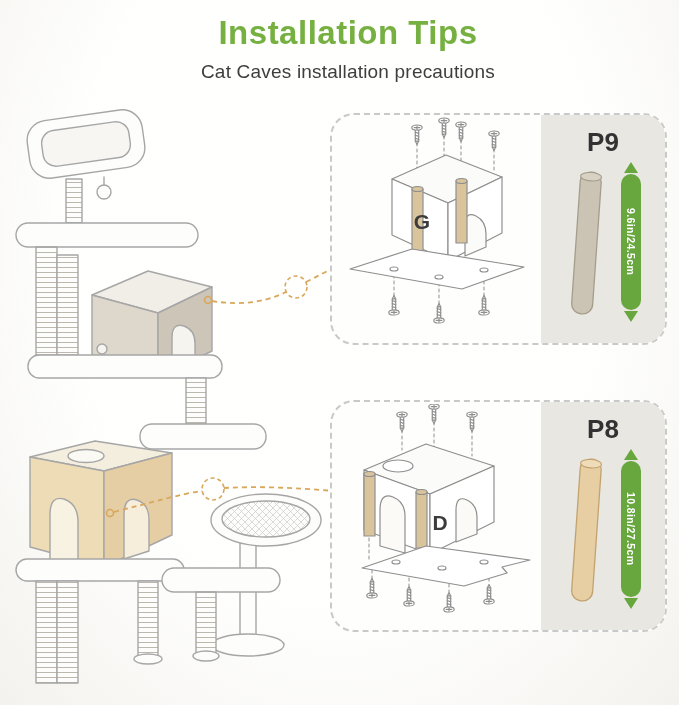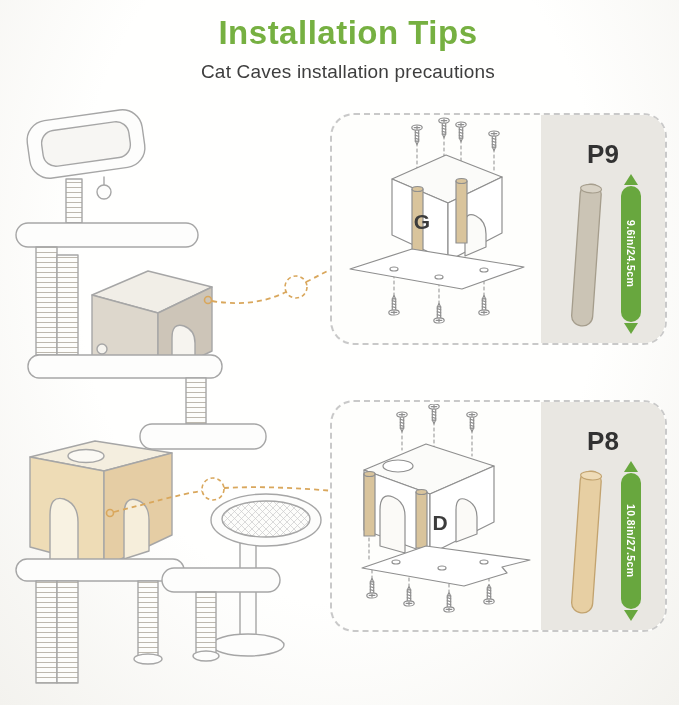--- a/index.html
+++ b/index.html
@@ -25,21 +25,21 @@
     border:2px dashed var(--panel-border,#c9c9c9); border-radius:24px; background:#fefefc;
   }
   .panel.top { top:113px; }
   .panel.bottom { top:400px; }
   .exploded { position:absolute; left:2px; top:2px; }
   .side {
     position:absolute; top:0; right:0; bottom:0; width:124px;
     background:var(--panel-side-bg,#e9e7e2); border-radius:0 21px 21px 0;
     display:flex; flex-direction:column; align-items:center;
   }
-  .part-label { margin-top:24px; font-size:26px; font-weight:700; color:#323232; }
+  .part-label { margin-top:12px; font-size:26px; font-weight:700; color:#323232; }
   .part-visual { display:flex; flex-direction:row; align-items:center; gap:12px; margin-top:4px; }
   .measure { display:flex; flex-direction:column; align-items:center; height:160px; width:22px; }
   .tri { width:0; height:0; border-left:7px solid transparent; border-right:7px solid transparent; }
   .tri.up   { border-bottom:11px solid var(--measure-green,#68a73e); }
   .tri.down { border-top:11px solid var(--measure-green,#68a73e); }
   .measure-pill {
     flex:1; width:20px; margin:1px 0; border-radius:10px;
     background:var(--measure-green,#68a73e); color:#fff;
     writing-mode:vertical-rl; text-orientation:mixed;
     font-size:10.5px; font-weight:600; letter-spacing:.4px;

